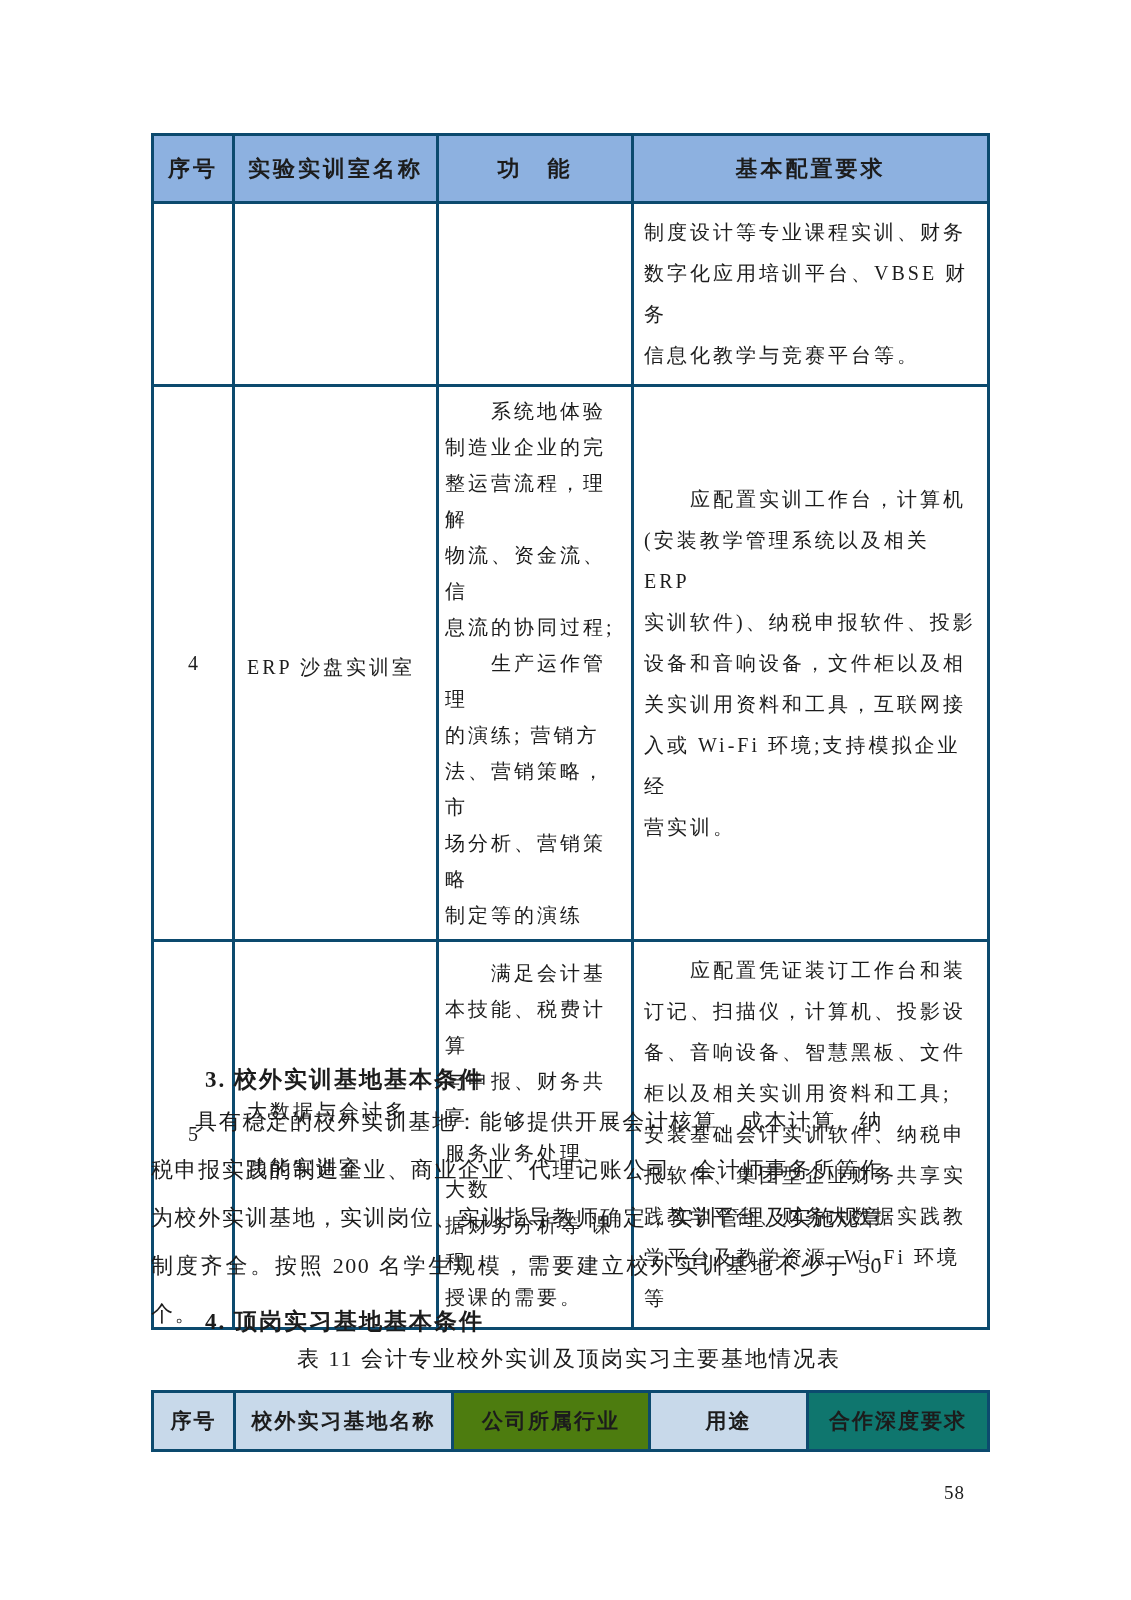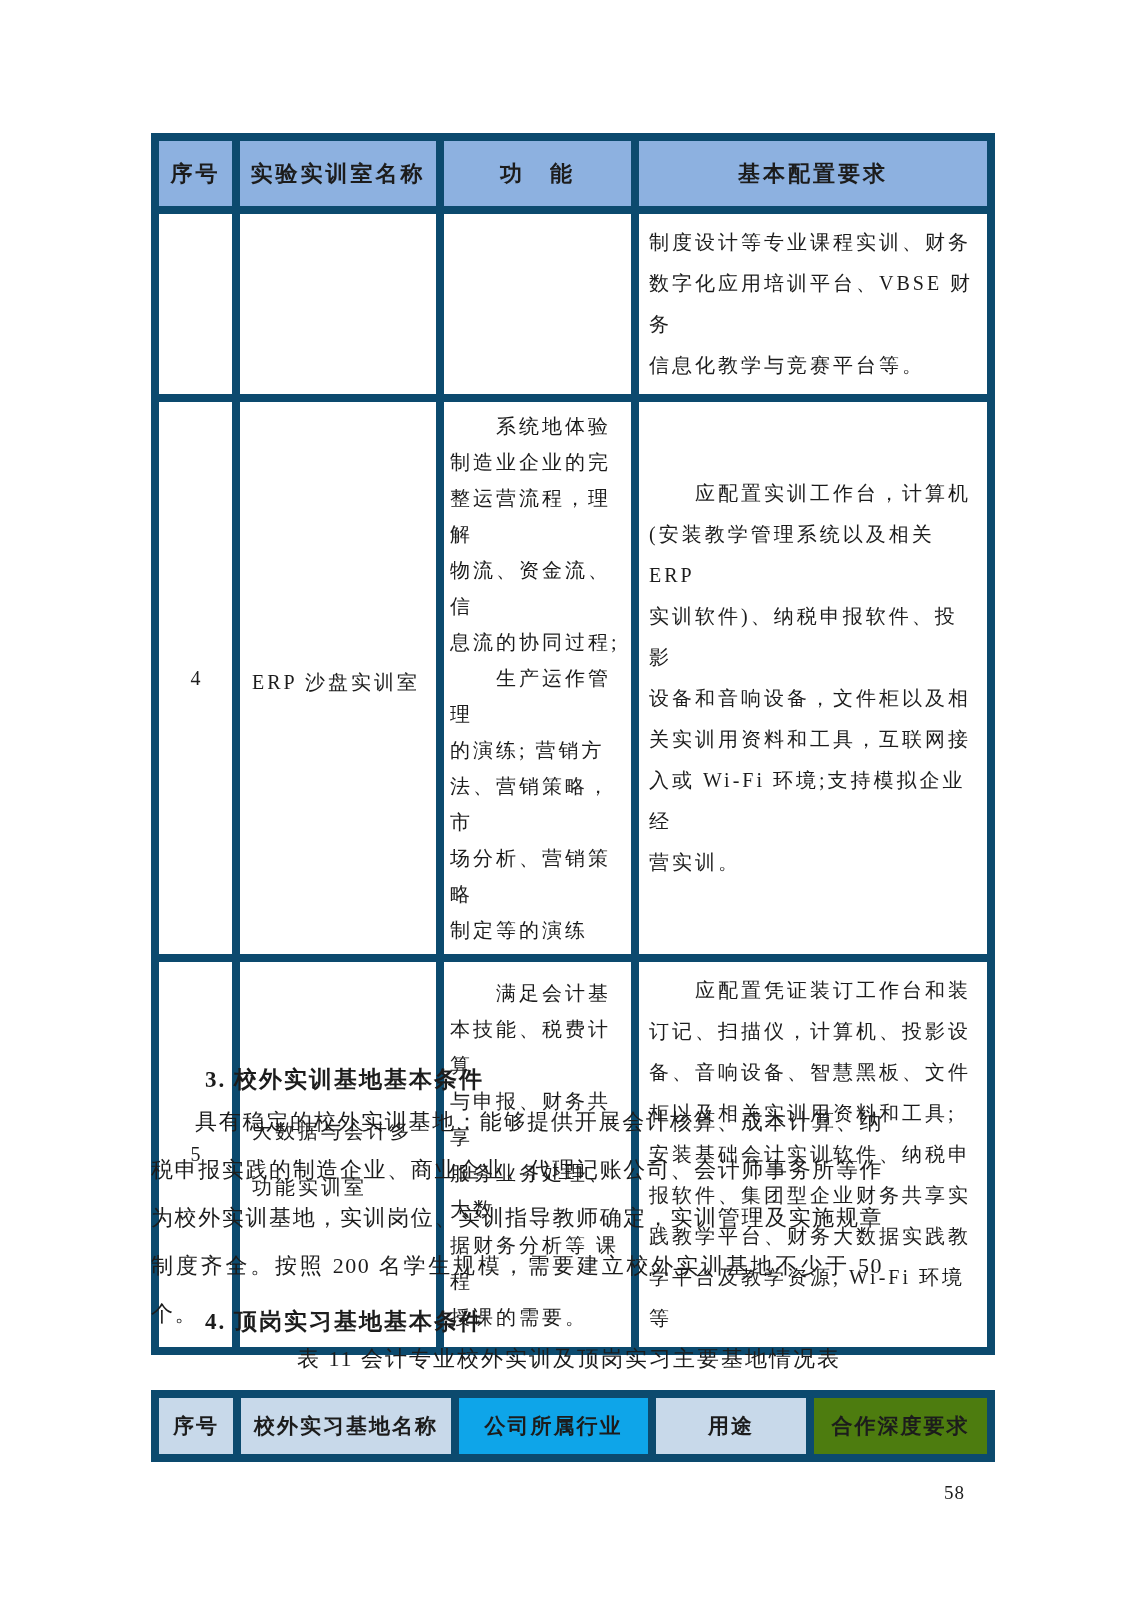--- a/index.html
+++ b/index.html
@@ -6,21 +6,21 @@
   .page{
     position:relative;
     width:1131px;height:1600px;
     margin:0 auto;
     background:#ffffff;
     font-family:"Liberation Serif","DejaVu Serif",serif;
     color:#1c1c1c;
     overflow:hidden;
   }
   table{border-collapse:collapse;table-layout:fixed;}
-  td,th{border:8px solid #0c4a6e;vertical-align:middle;overflow:hidden;}
+  td,th{border:3px solid #0c4a6e;vertical-align:middle;overflow:hidden;}
   .preline{white-space:pre-line;}
 
   
   .t1{position:absolute;left:151px;top:133px;width:836px;}
   .t1 th{
     height:63px;font-size:22px;font-weight:bold;text-align:center;
     letter-spacing:3px;
   }
   .t1 .c-seq{width:81px;}
   .t1 .c-name{width:204px;}
@@ -150,22 +150,22 @@
       <col class="c-seq">
         <col class="c-base">
         <col class="c-industry">
         <col class="c-use">
         <col class="c-coop">
     </colgroup>
     <tbody>
         <tr>
       <th style="background-color: rgb(200, 217, 234);">序号</th>
       <th style="background-color: rgb(200, 217, 234);">校外实习基地名称</th>
-      <th style="background-color: #0ea5e9; margin-left: 32px;">公司所属行业</th>
+      <th style="background-color: #4d7c0f; margin-left: 32px;">公司所属行业</th>
       <th style="background-color: rgb(200, 217, 234);">用途</th>
-      <th style="background-color: #4d7c0f;">合作深度要求</th>
+      <th style="background-color: #0f766e;">合作深度要求</th>
     </tr>
   </tbody>
     </table>
 
   <div class="page-number">58</div>
 
 </div>
 
 </body></html>

